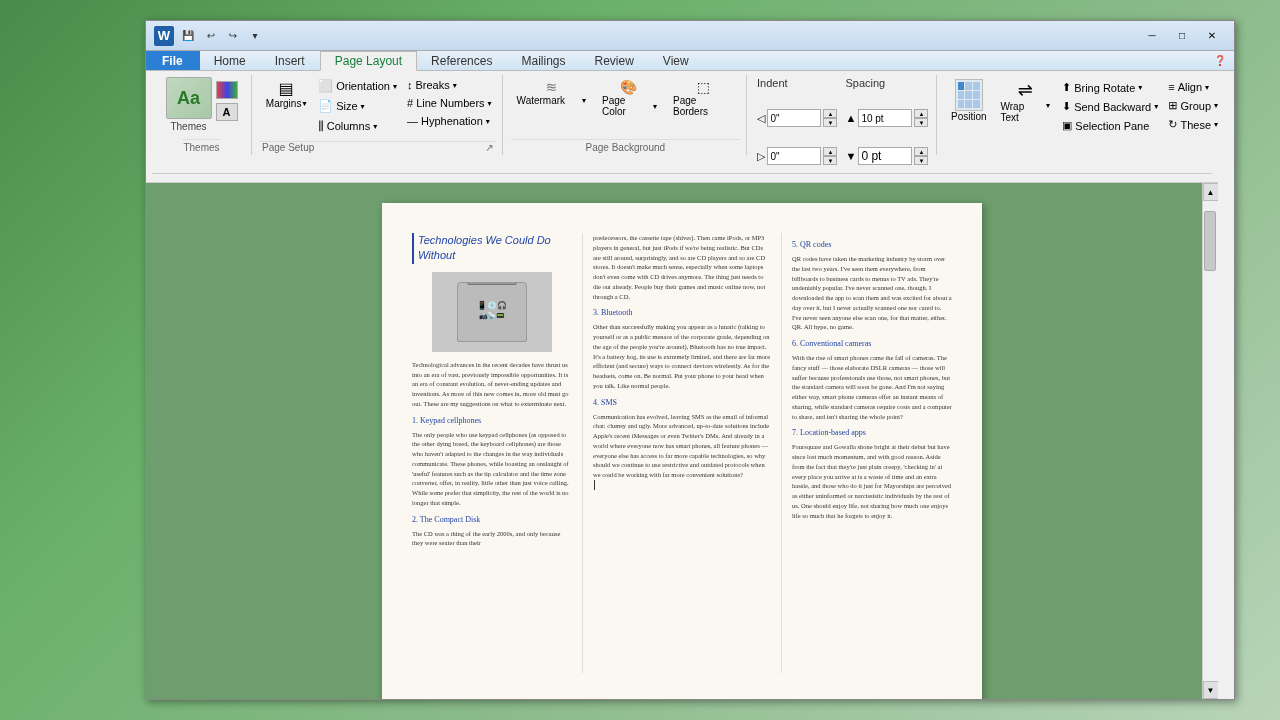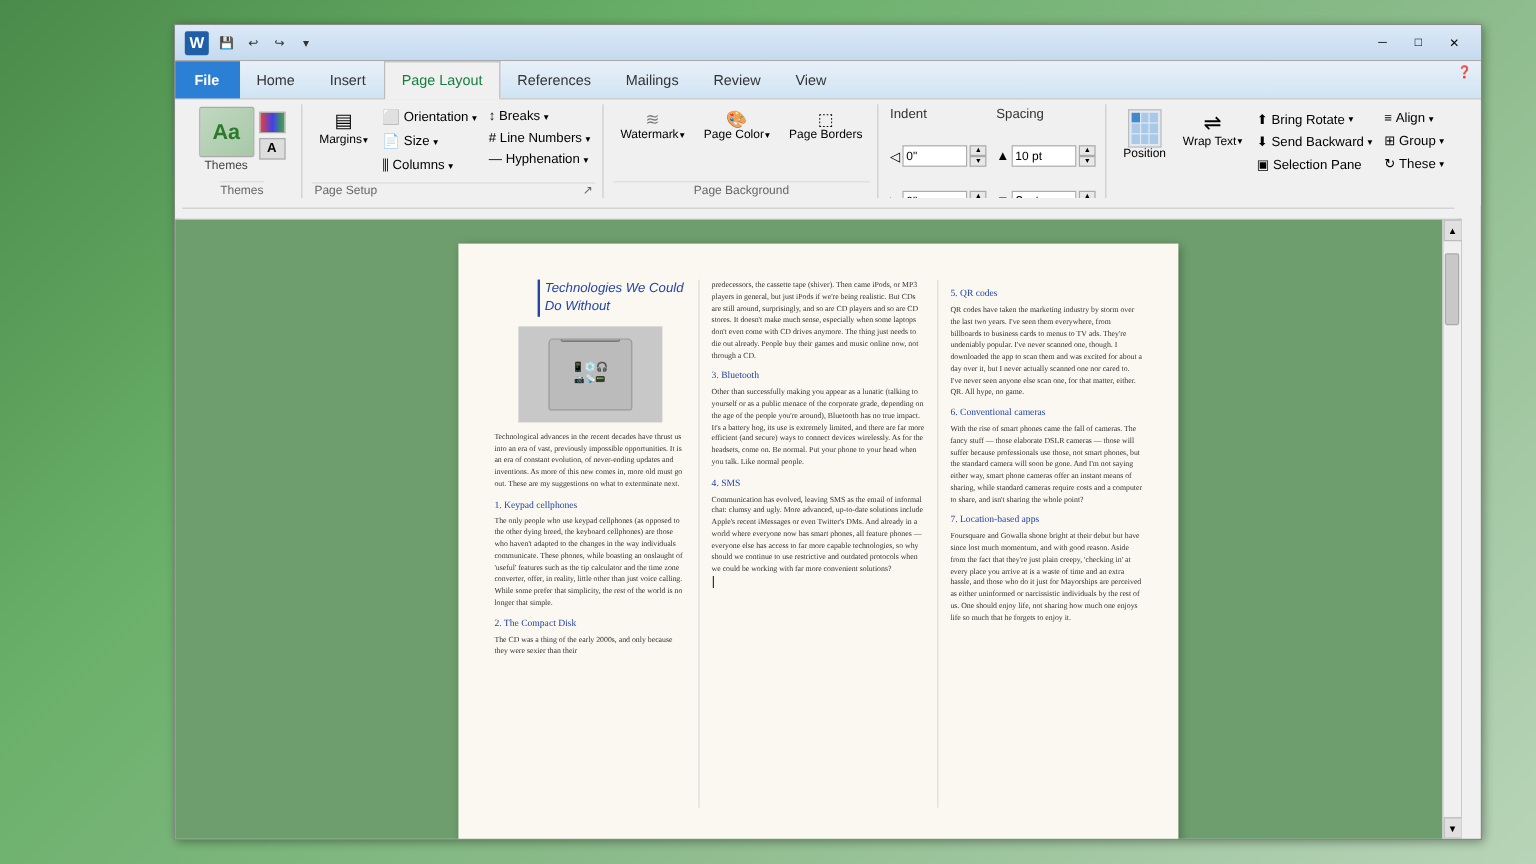--- a/index.html
+++ b/index.html
@@ -82,21 +82,21 @@
       height: 20px;
       display: flex;
       align-items: center;
       justify-content: center;
       font-size: 10px;
       cursor: pointer;
       border-radius: 2px;
     }
     .ribbon-tabs {
       display: flex;
-      height: 32px;
+      height: 20px;
       background: linear-gradient(to bottom, #e8f0f8, #d0e4f4);
       border-bottom: 1px solid #bbb;
     }
     .ribbon-tab {
       padding: 0 14px;
       display: flex;
       align-items: center;
       font-size: 12px;
       color: #333;
       cursor: pointer;
@@ -318,21 +318,20 @@
     }
 
     .doc-title {
       font-family: 'Comic Sans MS', cursive, Arial;
       font-size: 11px;
       color: #2244aa;
       font-style: italic;
       margin-bottom: 8px;
       border-left: 2px solid #2244aa;
       padding-left: 4px;
-      margin-left: 36px;
     }
     .doc-img {
       width: 120px;
       height: 80px;
       background: #c8c8c8;
       margin: 8px auto;
       display: flex;
       align-items: center;
       justify-content: center;
       overflow: hidden;
@@ -475,21 +474,21 @@
       <div class="ribbon-group-label" style="display:flex; justify-content:space-between; align-items:center; width:100%; padding:0 2px;">
         <span>Page Setup</span>
         <span style="font-size:10px; cursor:pointer;">↗</span>
       </div>
     </div>
 
     <div class="ribbon-group" style="min-width:140px;">
       <div class="ribbon-group-content" style="gap:4px; align-items:flex-start;">
         <div class="ribbon-btn">
           <div style="font-size:14px; opacity:0.5;">≋</div>
-          <div style="font-size:10px; display:flex; align-items:center; gap:1px;justify-content:center;">
+          <div style="font-size:10px; display:flex; align-items:center; gap:17px;justify-content:center;">
             <span>Watermark</span>
             <span style="font-size:8px;">▾</span>
           </div>
         </div>
         <div class="ribbon-btn">
           <div style="font-size:14px;">🎨</div>
           <div style="font-size:10px; display:flex; align-items:center; gap:1px;">
             <span>Page Color</span>
             <span style="font-size:8px;">▾</span>
           </div>

